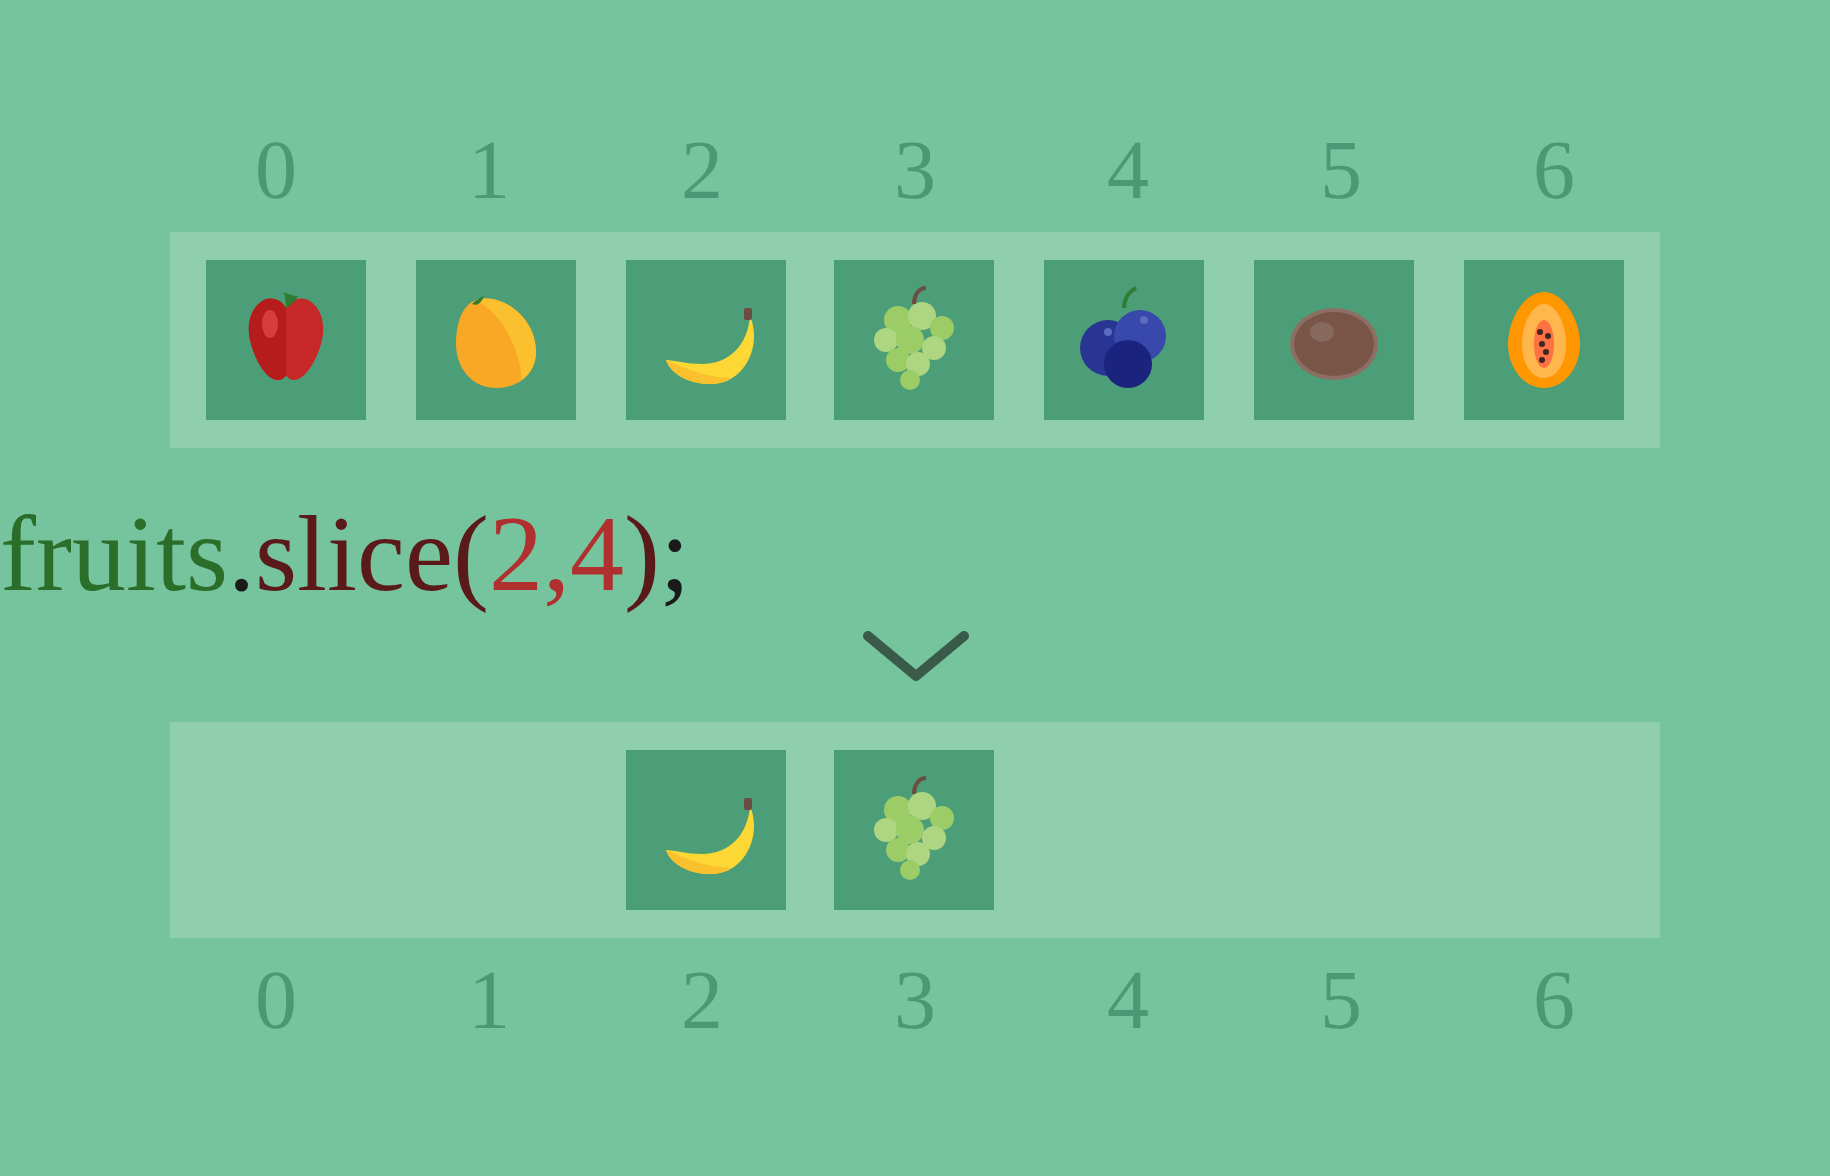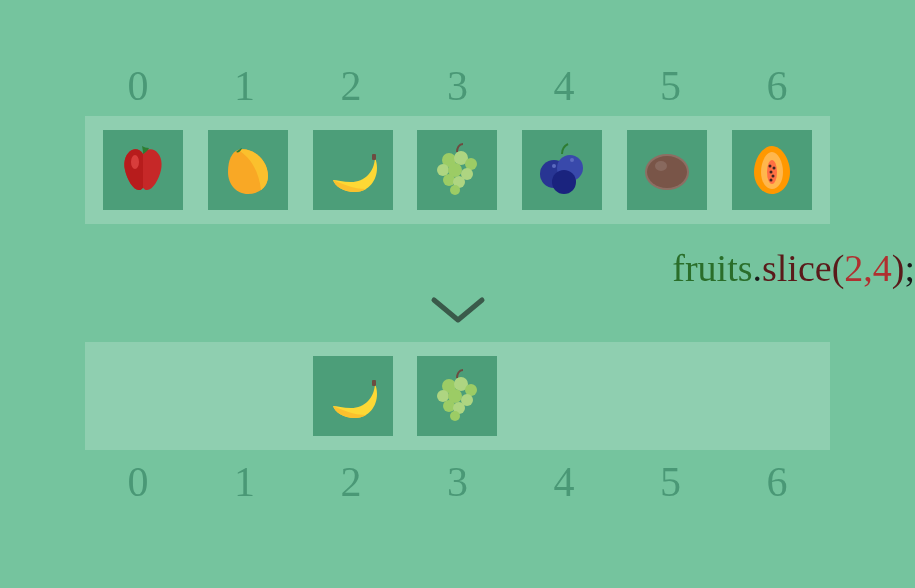--- a/index.html
+++ b/index.html
@@ -37,22 +37,22 @@
   .cell {
     width: 80px;
     height: 80px;
     background: #4c9e79;
     display: flex;
     align-items: center;
     justify-content: center;
     font-size: 44px;
   }
   .code-line {
-    text-align: right;
-    font-size: 38px;
+    text-align: left;
+    font-size: 54px;
     margin-top: 22px;
     font-family: Georgia, 'Times New Roman', serif;
   }
   .t-green { color: #2a6e2a; }
   .t-dark { color: #1a1a1a; }
   .t-brown { color: #5a1a1a; }
   .t-red { color: #b03030; }
   .arrow-wrap {
     text-align: center;
     margin-top: 4px;

